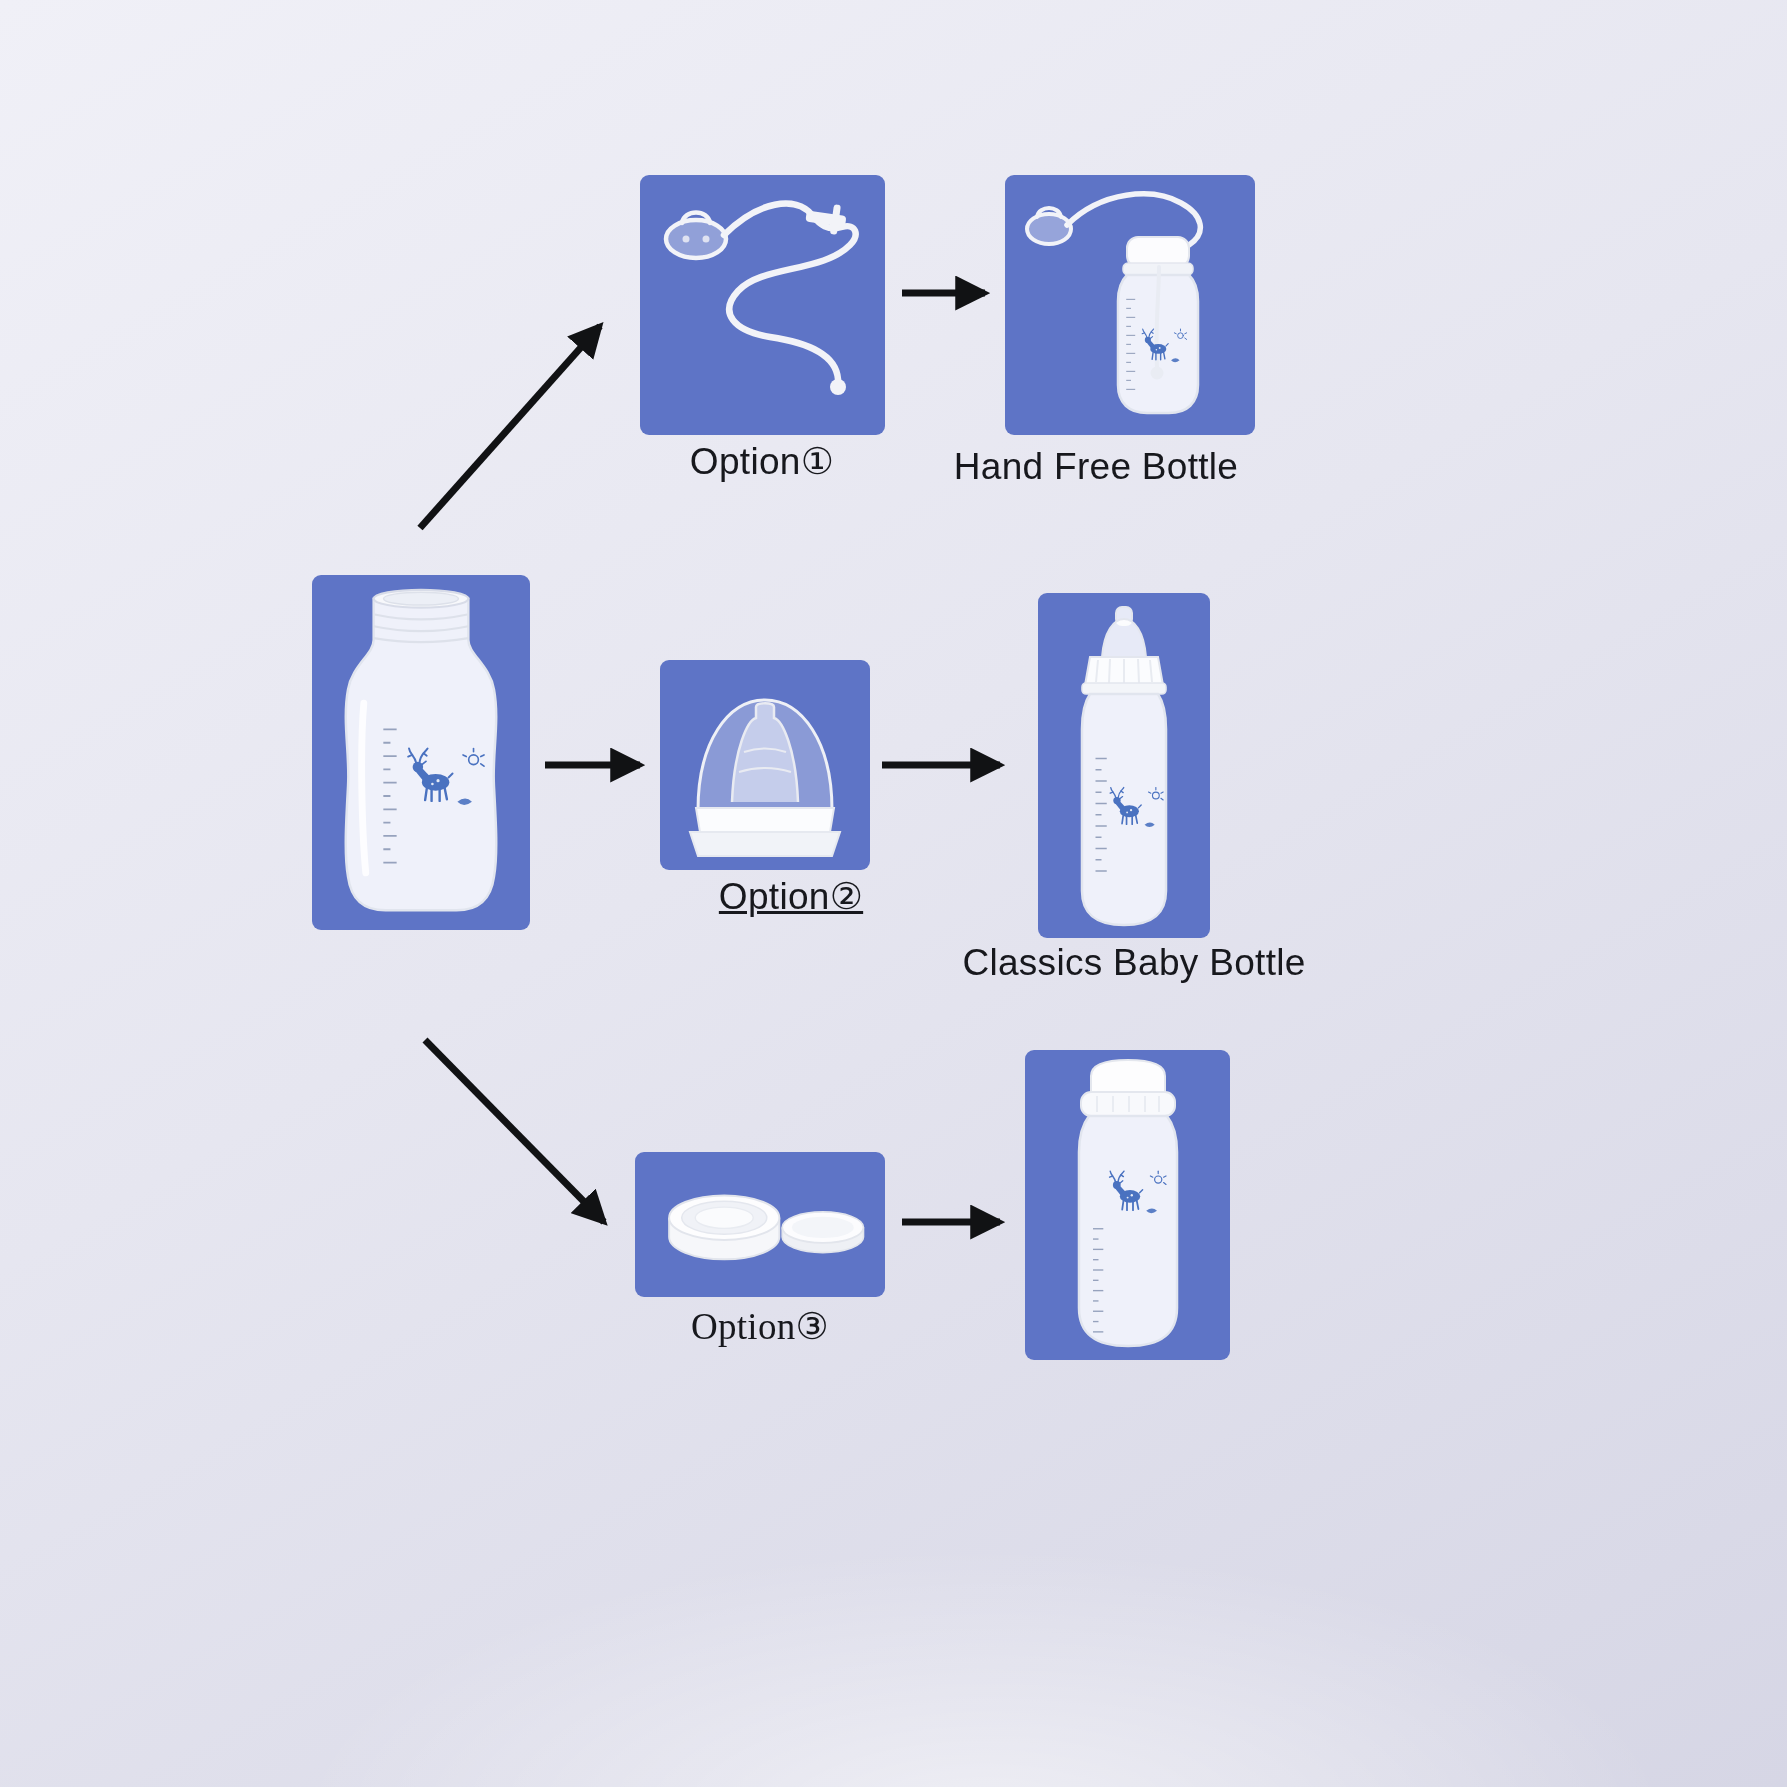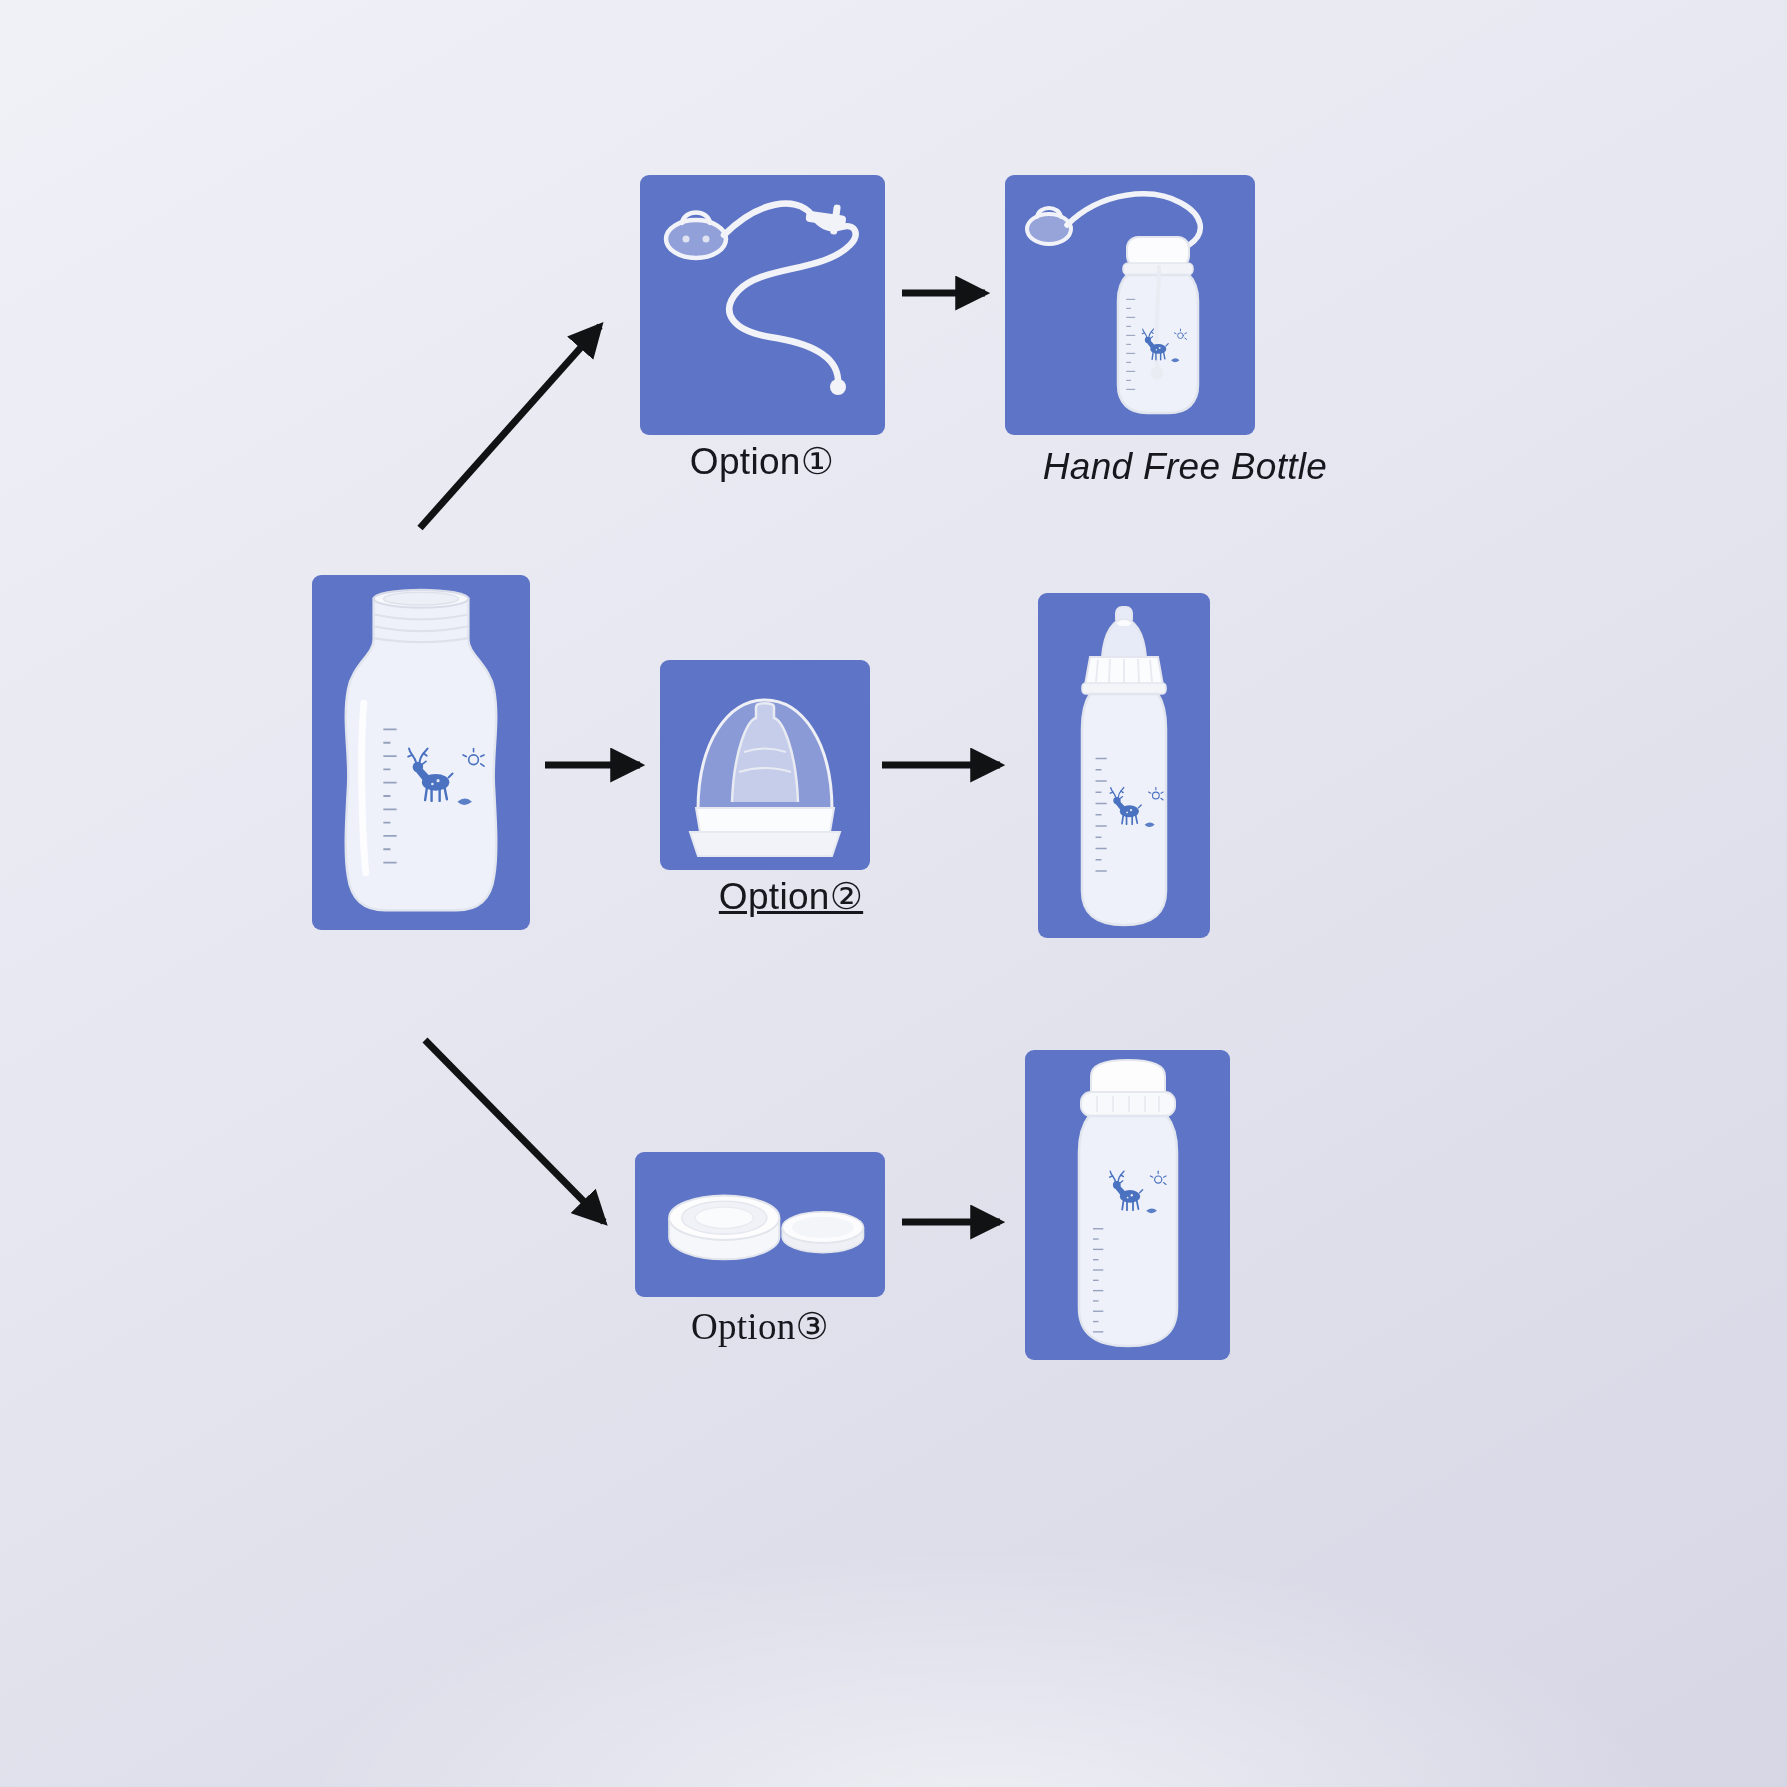--- a/index.html
+++ b/index.html
@@ -196,22 +196,23 @@
           <path d="M120 46 L120 62"></path>
           <path d="M134 46 L134 62"></path>
       </g>
       <path d="M64 66 C57 75 54 87 54 102 L54 258 C54 284 70 296 103 296 C136 296 152 284 152 258 L152 102 C152 87 149 75 142 66 Z" fill="rgba(255,255,255,0.9)" stroke="#e1e5ee" stroke-width="2.5"></path>
       <use href="#deer-scene" x="78" y="118" width="66" height="52"></use>
       <use href="#ticks" x="66" y="176" width="15" height="110"></use>
     </svg>
   </div>
 
   <div class="label" style="left:762px;top:440px;">Option①</div>
-  <div class="label" style="left:1185px;top:446px;font-style:italic;">Hand Free Bottle</div>
+  <div class="label" style="left:1096px;top:446px;">Hand Free Bottle</div>
   <div class="label" style="left:791px;top:875px;text-decoration:underline;">Option②</div>
+  <div class="label" style="left:1134px;top:942px;">Classics Baby Bottle</div>
   <div class="label" style="left:760px;top:1305px;font-family:Liberation Serif, serif;">Option③</div>
 
   <svg class="arrows" width="1787" height="1787" viewBox="0 0 1787 1787">
     <defs>
       <marker id="arrowhead" viewBox="0 0 10 10" refX="8.5" refY="5" markerWidth="5" markerHeight="5" orient="auto-start-reverse">
         <path class="arrow-head" d="M0 0 L10 5 L0 10 Z"></path>
       </marker>
     </defs>
     <line class="arrow-line" x1="420" y1="528" x2="600" y2="326" marker-end="url(#arrowhead)"></line>
     <line class="arrow-line" x1="902" y1="293" x2="985" y2="293" marker-end="url(#arrowhead)"></line>

